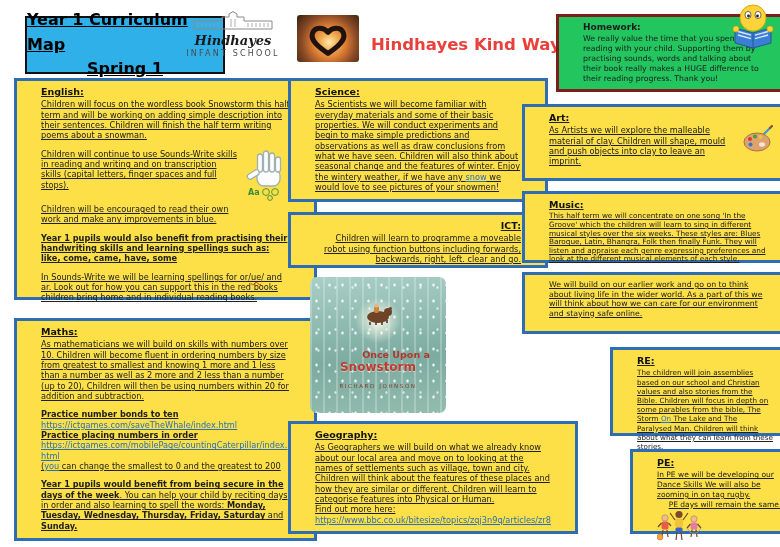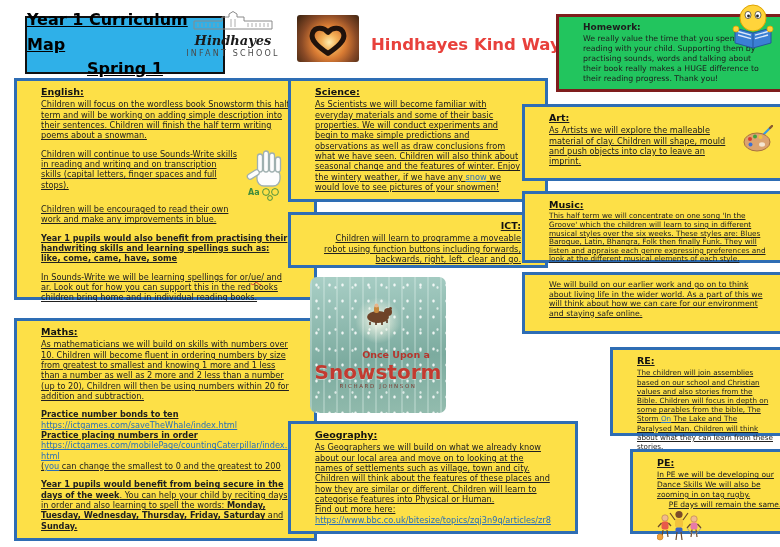--- a/index.html
+++ b/index.html
@@ -74,21 +74,21 @@
       radial-gradient(circle at 50% 32%, rgba(255,253,238,0.95) 0%, rgba(255,253,238,0) 20%),
       radial-gradient(rgba(255,255,255,0.85) 0.7px, rgba(255,255,255,0) 1.7px),
       radial-gradient(rgba(255,255,255,0.7) 0.6px, rgba(255,255,255,0) 1.5px),
       repeating-linear-gradient(90deg, rgba(235,248,243,0.28) 0 2px, rgba(0,0,0,0) 2px 13px),
       linear-gradient(175deg, #a9cfc6 0%, #7cab9f 60%, #93bcae 100%);
     background-size:auto, 13px 16px, 17px 21px, auto, auto;
     overflow:hidden; text-align:center;
   }
   .book .bear { position:absolute; left:50%; top:26px; transform:translateX(-50%); }
   .book .t1 { position:absolute; left:0; right:0; top:72px; font-size:9.5px; color:#b5352c; font-weight:bold;padding-left:36px; }
-  .book .t2 { position:absolute; left:0; right:0; top:83px; font-size:20px; font-weight:bold; color:#c23b30; text-shadow:0 1px 0 rgba(255,255,255,0.4); }
+  .book .t2 { position:absolute; left:0; right:0; top:83px; font-size:12px; font-weight:bold; color:#c23b30; text-shadow:0 1px 0 rgba(255,255,255,0.4); }
   .book .t3 { position:absolute; left:0; right:0; top:106px; font-size:5.5px; letter-spacing:1.6px; color:#7a3a30; }
 </style>
 </head>
 <body>
 
 <div id="canvas">
 
   <div class="title-box">
     <span>Year 1 Curriculum Map</span>
     <span>Spring 1</span>

